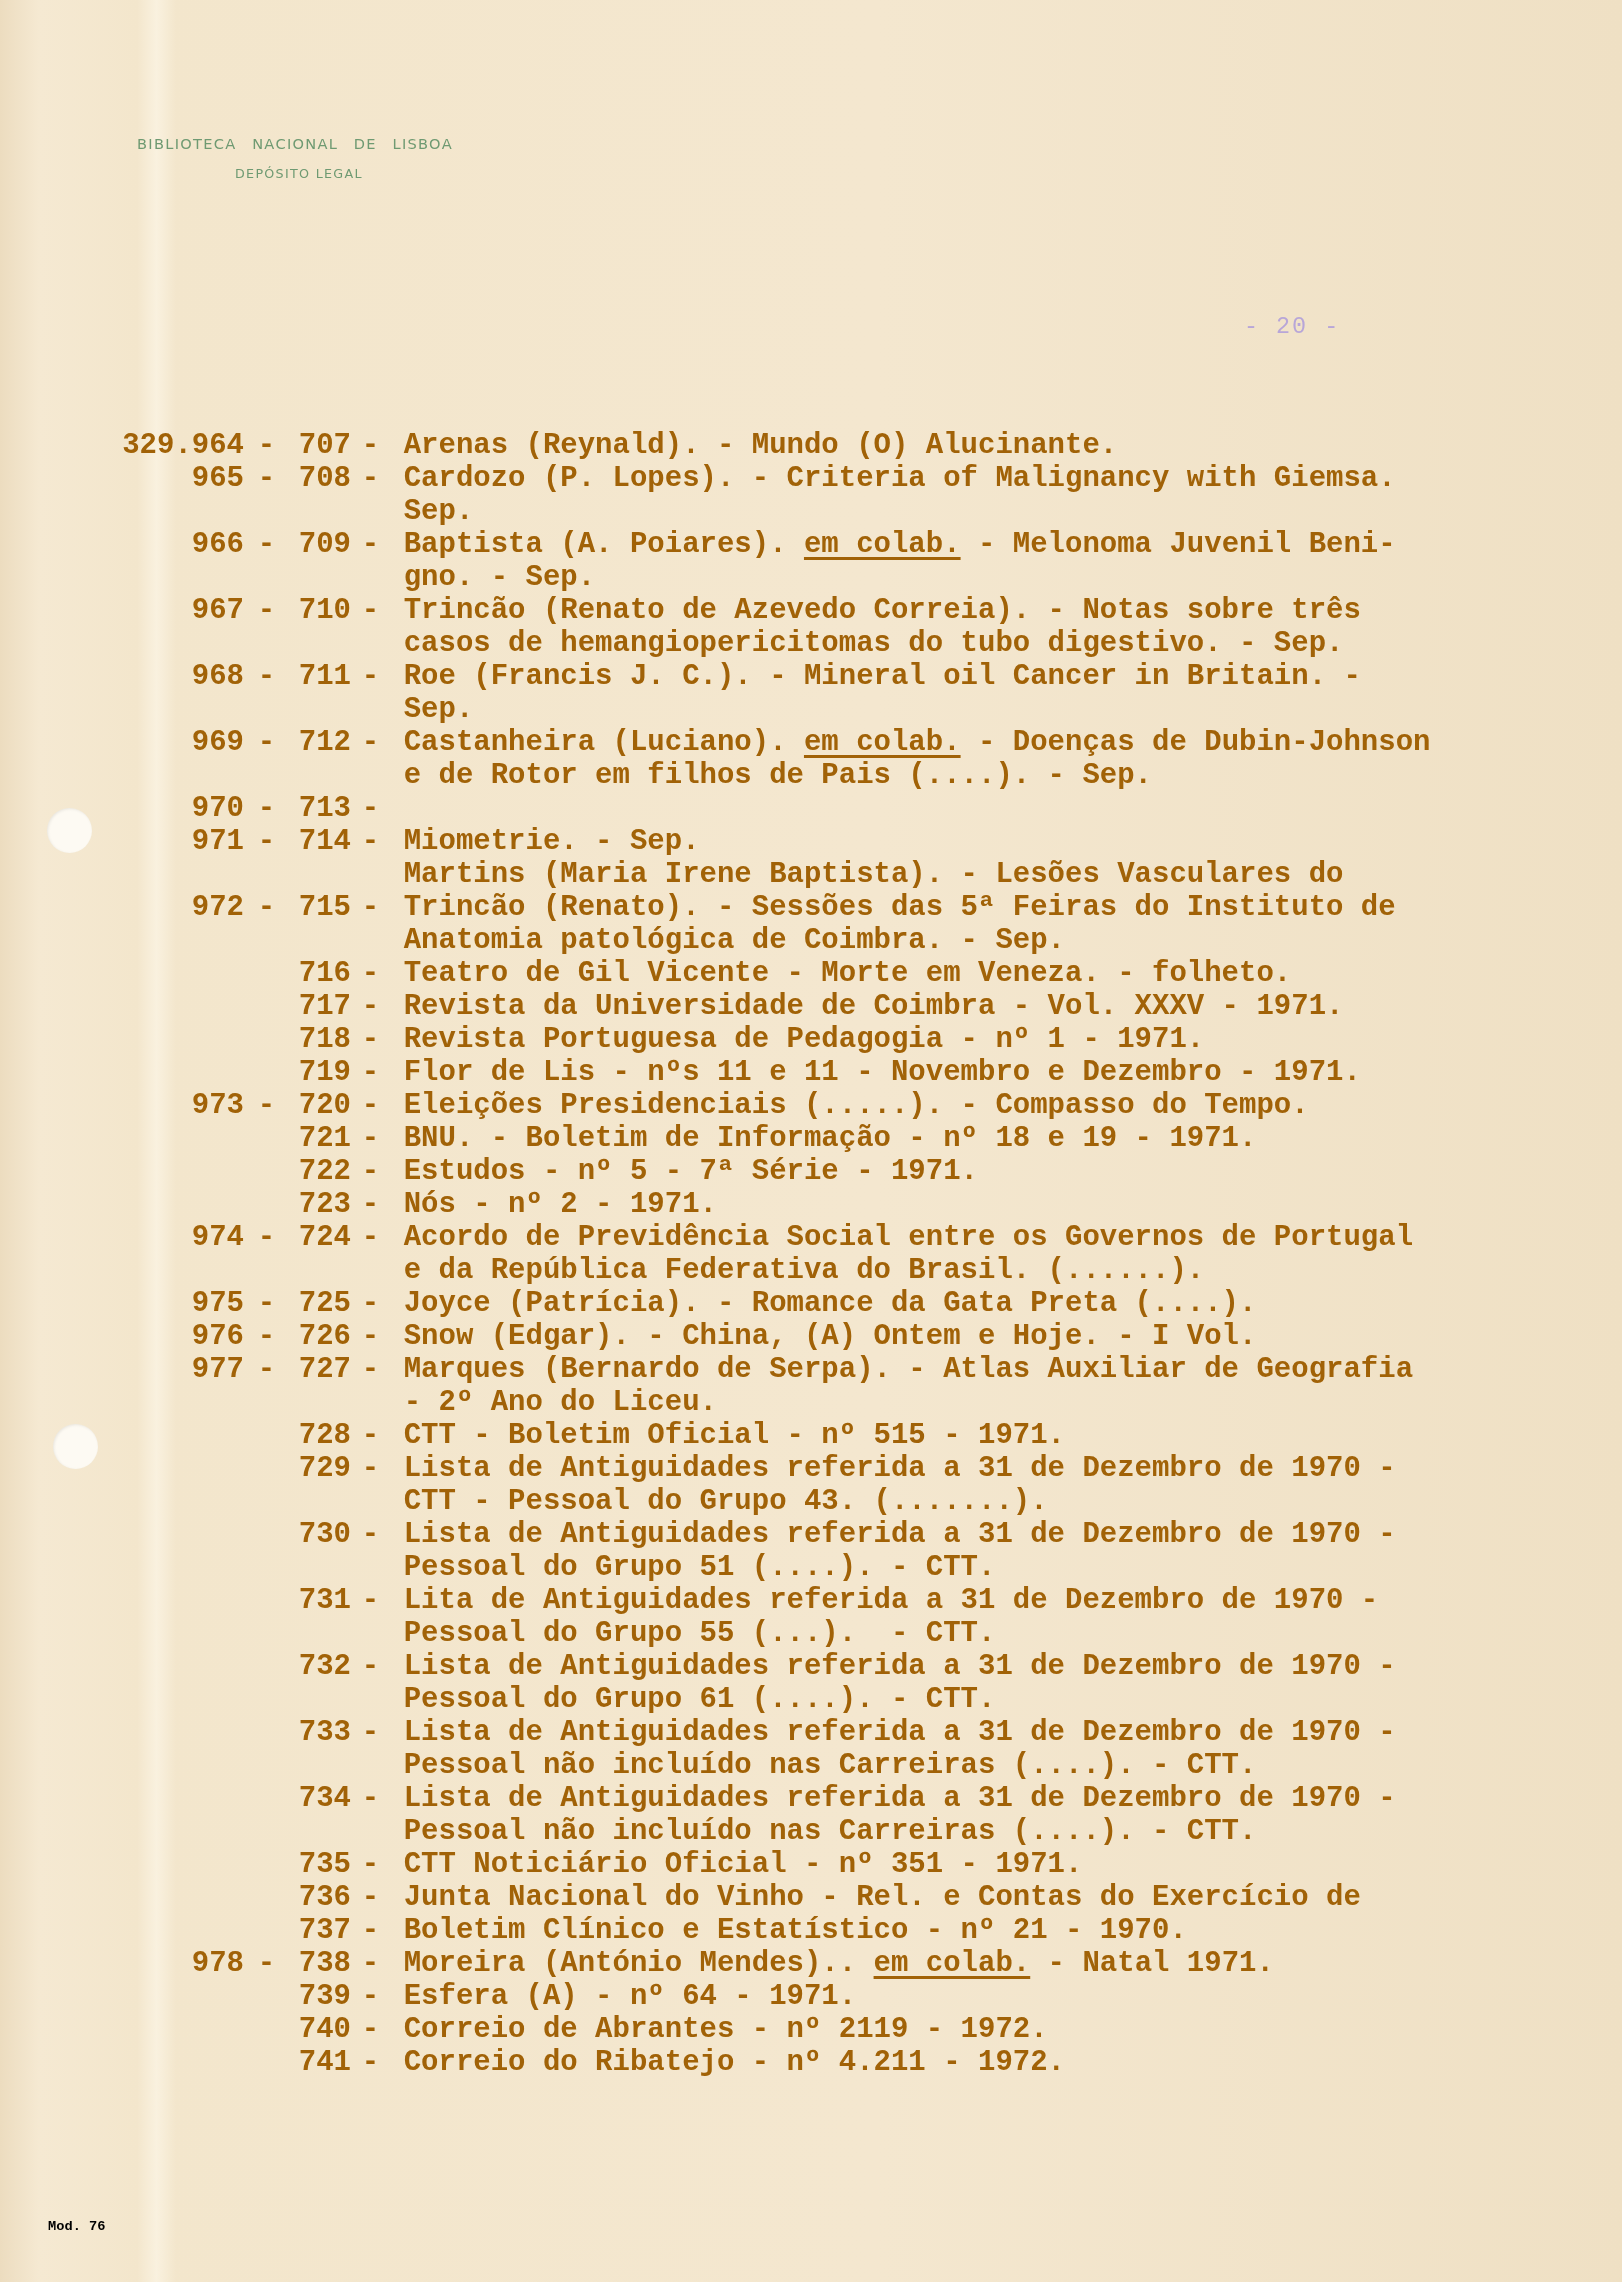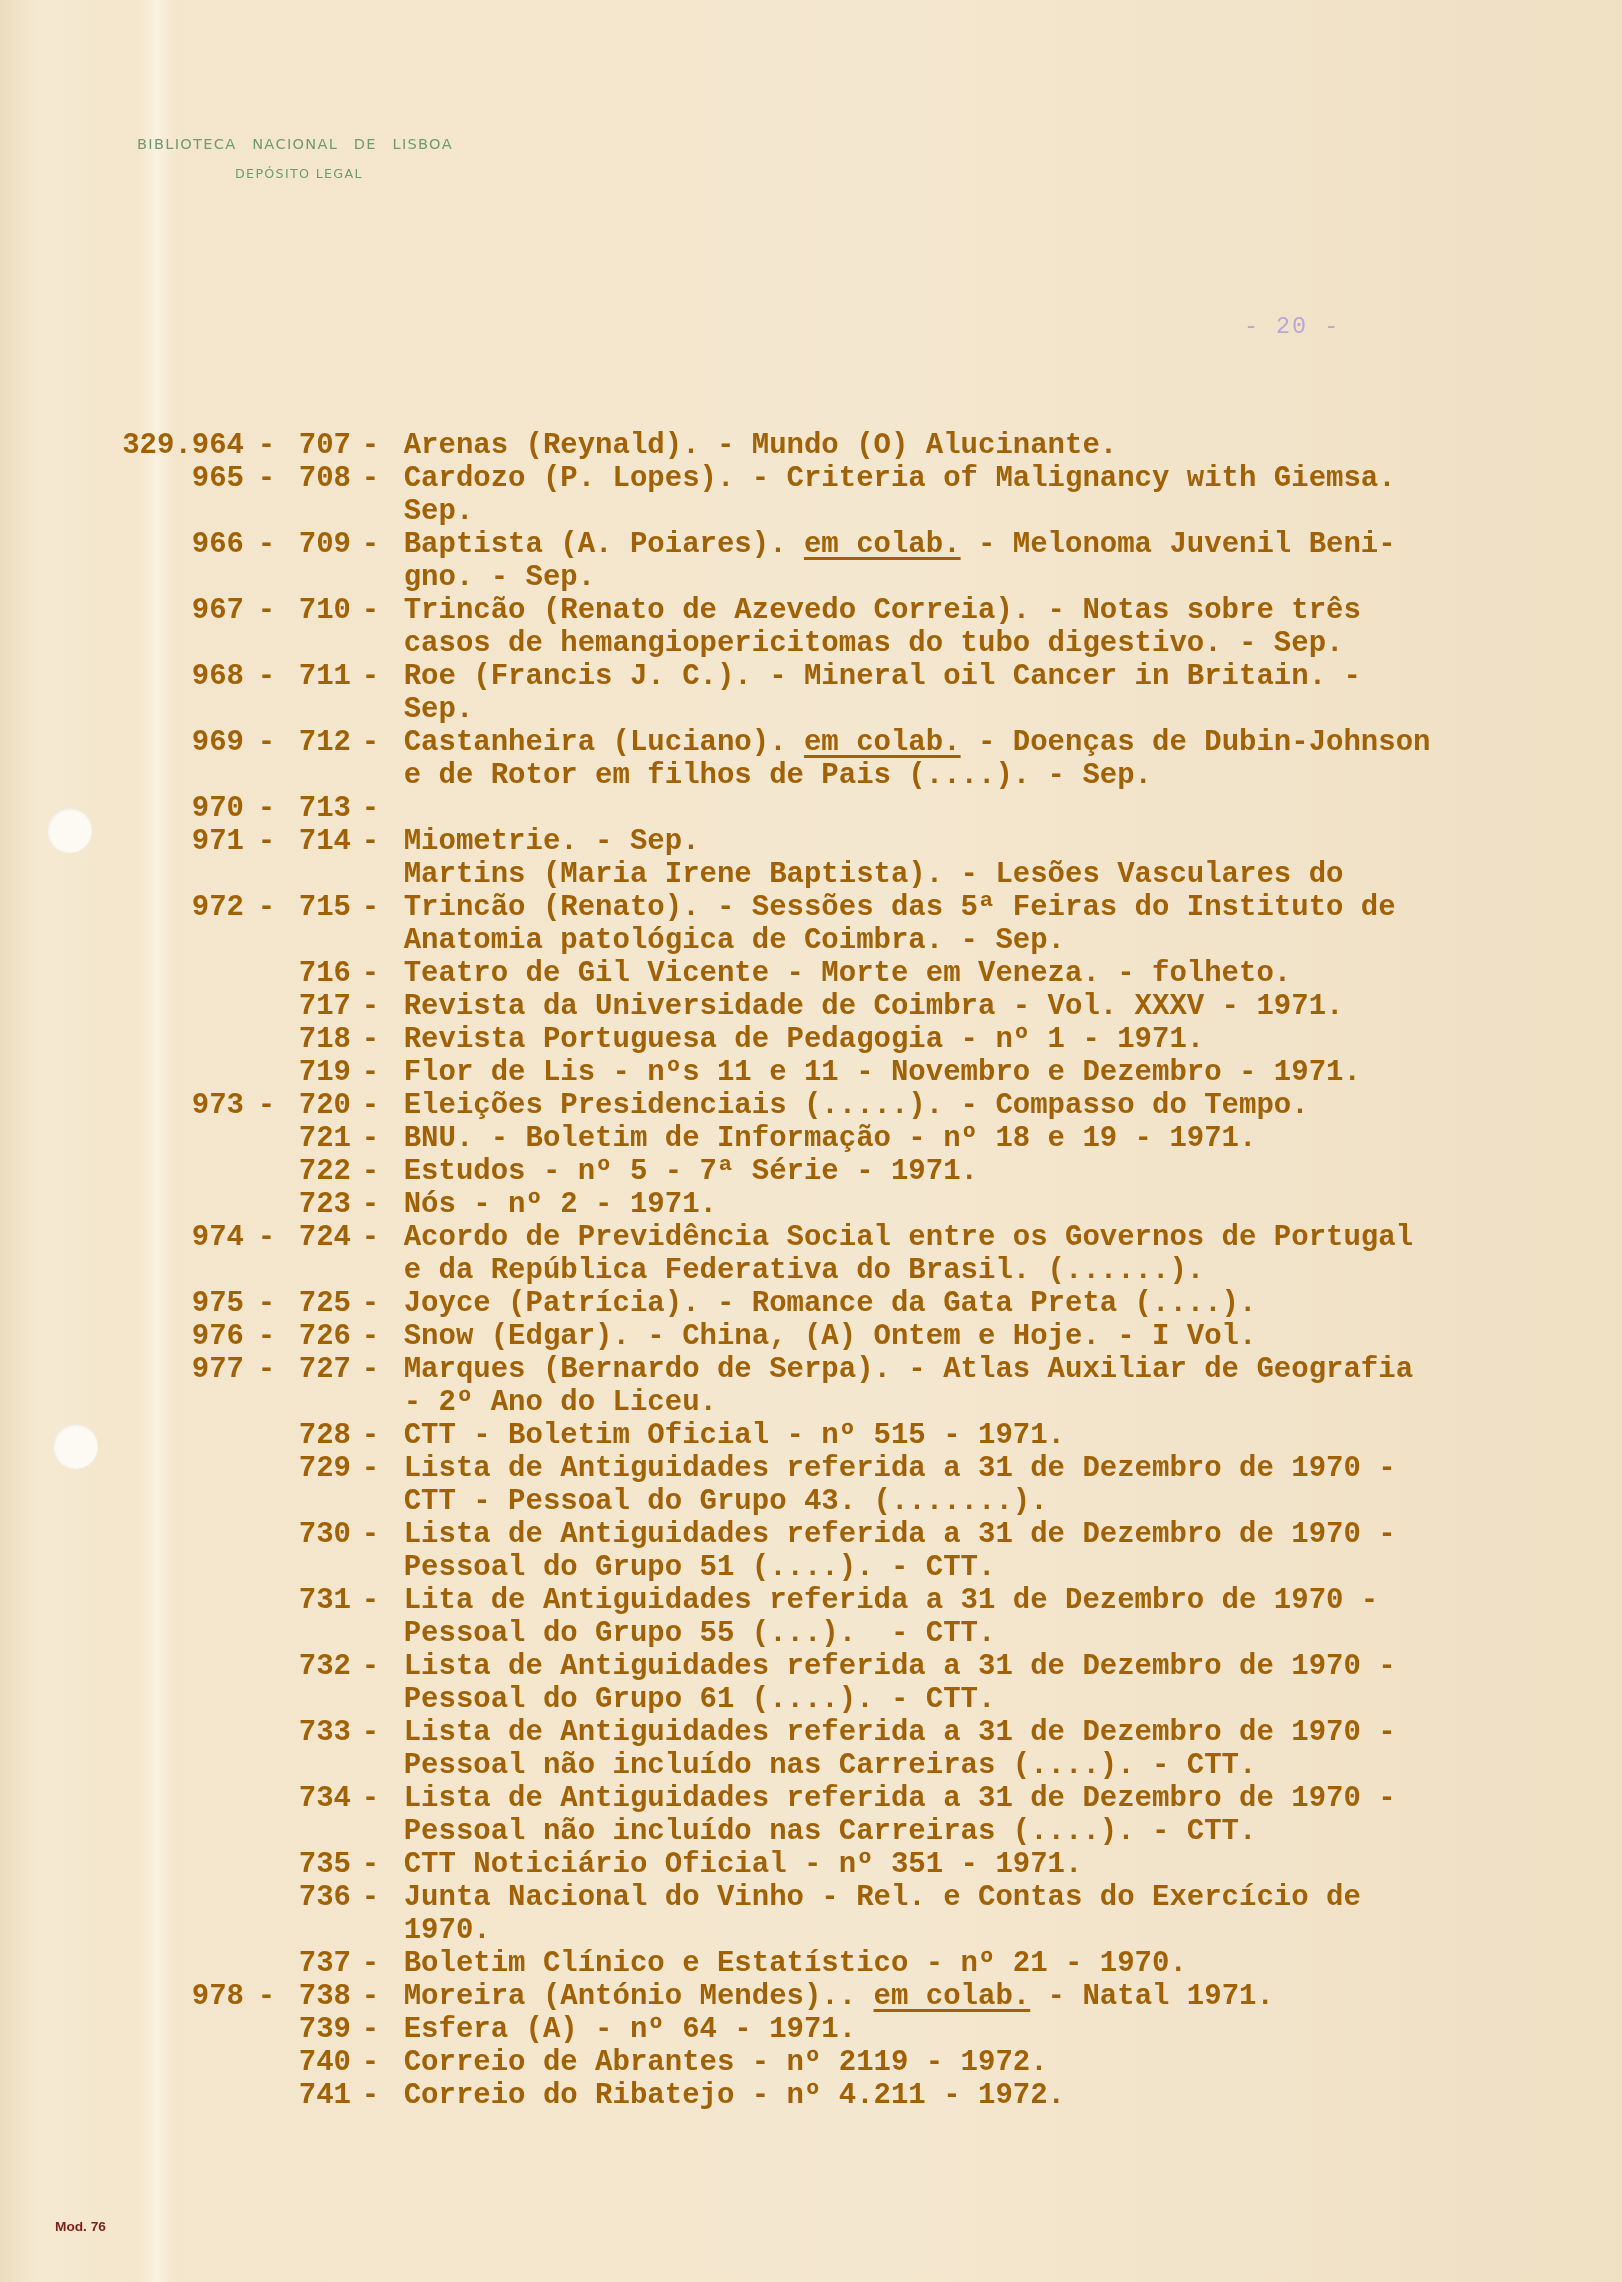--- a/index.html
+++ b/index.html
@@ -22,22 +22,22 @@
       font-family: "DejaVu Sans", sans-serif; color: #6f9a72;
       font-size: 14.6px; font-weight: normal; letter-spacing: 1.3px;
     }
     .letterhead .sub { margin-left: 98px; margin-top: 13.7px; font-size: 12.7px; }
     .letterhead .line1 span { margin-right: 15.6px; }
     .page-number {
       position: absolute; left: 1244px; top: 314px;
       color: #b8a6d8; font-size: 23.4px; letter-spacing: 2px;
     }
     .mod-label {
-      position: absolute; left: 55px; top: 2219px;
-      font-family: Liberation Sans, sans-serif; color: #7f1d1d;
+      position: absolute; left: 48px; top: 2219px;
+      font-family: Liberation Mono, monospace; color: #000000;
       font-size: 13.7px; font-weight: bold;
     }
     .entries {
       position: absolute; left: 68px; top: 429px; width: 1502px;
       color: #a16207; font-weight: bold; font-size: 29px; line-height: 33px;
     }
     .entry { display: flex; }
     .entry .num { width: 176px; text-align: right; white-space: pre; flex: none; }
     .entry .sep { width: 45px; text-align: center; flex: none; }
     .entry .ref { width: 62px; text-align: right; flex: none; }
@@ -335,21 +335,20 @@
         <span class="line">CTT Noticiário Oficial - nº 351 - 1971.</span>
       </span>
     </div>
     <div class="entry">
       <span class="num"></span>
       <span class="sep"></span>
       <span class="ref">736</span>
       <span class="sep" style="width: 39px;">-</span>
       <span class="body">
         <span class="line">Junta Nacional do Vinho - Rel. e Contas do Exercício de</span>
-        <span class="line">1970.</span>
       </span>
     </div>
     <div class="entry">
       <span class="num"></span>
       <span class="sep"></span>
       <span class="ref">737</span>
       <span class="sep" style="width: 39px;">-</span>
       <span class="body">
         <span class="line">Boletim Clínico e Estatístico - nº 21 - 1970.</span>
       </span>

